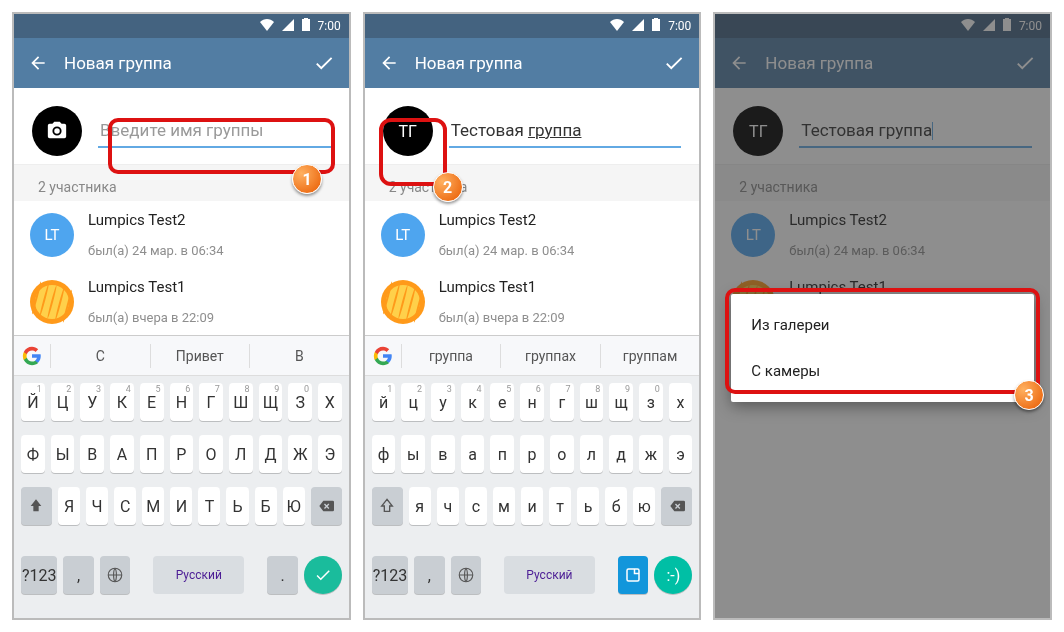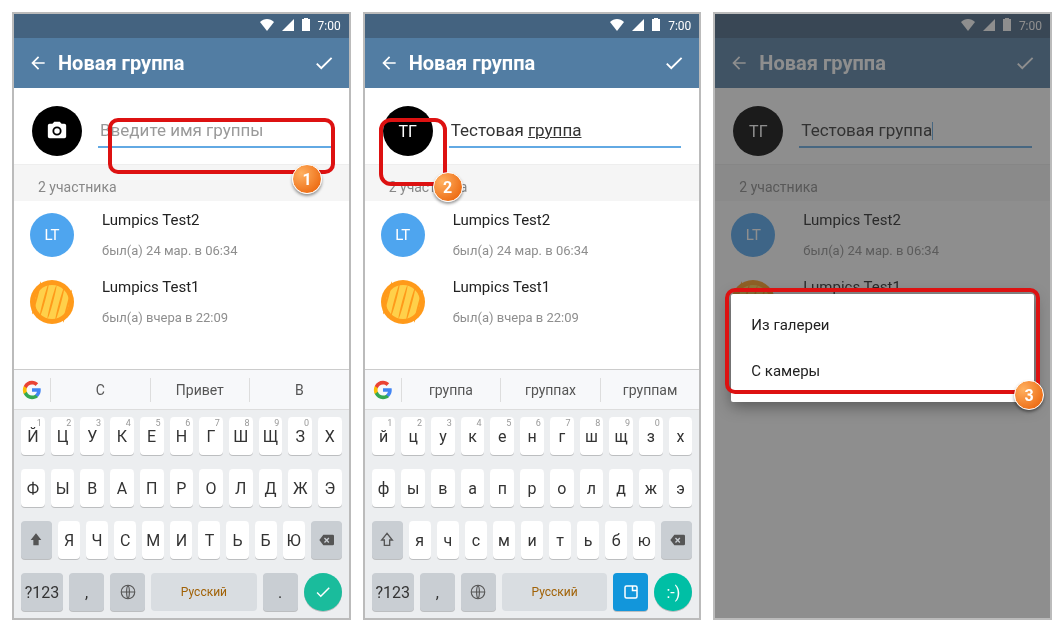--- a/index.html
+++ b/index.html
@@ -1,52 +1,52 @@
 <!DOCTYPE html>
 <html><head>
 <meta charset="utf-8">
 <style>
 *{box-sizing:border-box;margin:0;padding:0;font-family:Roboto,Arial,sans-serif}
 body{background:#fff;width:1064px;height:632px;display:flex;gap:12px;padding:12px}
 .phone{flex:1;border:2px solid #bbb;position:relative;background:#fff;overflow:hidden}
 .statusbar{height:24px;background:#446380;display:flex;justify-content:flex-end;align-items:center;padding:0 8px;gap:8px;color:#fff;font-size:12px}
 .si{display:inline-block}
 .titlebar{height:50px;background:#527da3;display:flex;align-items:center;padding:0 14px;color:#fff}
-.titlebar .title{flex:1;font-size:20px;font-weight:700;margin-left:10px}
+.titlebar .title{flex:1;font-size:17px;font-weight:400;margin-left:16px}
 .back{width:20px;height:20px}
 .check{width:22px;height:22px}
 .namerow{display:flex;align-items:center;padding:18px 18px 8px;gap:16px}
 .avatar{width:50px;height:50px;border-radius:50%;background:#000000;display:flex;align-items:center;justify-content:center;color:#fff;font-size:16px;flex-shrink:0}
 .avatar svg{width:22px;height:22px}
 .nameinput{flex:1;border:none;border-bottom:2px solid #62a9e3;font-size:17px;padding:6px 2px;color:#333;outline:none}
 .nameinput::placeholder{color:#999}
 .nametext{flex:1;border-bottom:2px solid #62a9e3;font-size:17px;padding:6px 2px;color:#333}
 .section{padding:14px 24px 6px;color:#888;font-size:14px;background:#f5f5f5;border-top:1px solid #eee}
-.member{display:flex;align-items:center;padding:10px 16px;gap:28px}
+.member{display:flex;align-items:center;padding:10px 16px;gap:14px}
 .mavatar{width:44px;height:44px;border-radius:50%;display:flex;align-items:center;justify-content:center;color:#fff;font-size:15px;flex-shrink:0}
 .mavatar.blue{background:#4ea5ef}
 .mavatar.orange{background:#ff9a1a;position:relative}
 .mavatar.orange::before,.mavatar.orange::after{content:"";position:absolute;border-radius:50%}
 .mavatar.orange::before{width:34px;height:34px;background:#ffd04a}
 .mavatar.orange::after{width:2px;height:34px;background:#ff9a1a;box-shadow:8px 0 #ff9a1a,-8px 0 #ff9a1a,16px 0 #ff9a1a,-16px 0 #ff9a1a;transform:rotate(15deg)}
 .minfo .mname{font-size:15px;color:#222}
 .minfo .mstatus{font-size:13px;color:#8e8e8e;margin-top:14px}
 .kb{position:absolute;bottom:0;left:0;right:0;background:#eceef0;border-top:1px solid #ccc}
 .sug{display:flex;height:40px;align-items:center;background:#f7f8fa;border-bottom:1px solid #ddd}
 .sug .g{width:36px;display:flex;align-items:center;justify-content:center}
 .sug .sitem{flex:1;text-align:center;font-size:14px;color:#555;border-left:1px solid #ddd;padding:4px}
 .krow{display:flex;padding:4px 4px}
 .key{flex:1;margin:3px;background:#fff;border-radius:4px;box-shadow:0 1px 0 rgba(0,0,0,.2);height:38px;display:flex;align-items:center;justify-content:center;font-size:16px;color:#333;position:relative}
 .key .hint{position:absolute;top:1px;right:3px;font-size:9px;color:#999}
 .key.dark{background:#c9ced3}
 .key.wide{flex:1.4}
 .key.go{background:#1abc9c;color:#fff;border-radius:50%;width:38px;flex:0 0 38px}
 .key.goblue{background:#1296db;color:#fff}
 .bottomrow{display:flex;padding:4px;align-items:center}
-.spacebar{flex:3;margin:3px;background:#d9dde1;border-radius:4px;height:38px;display:flex;align-items:center;justify-content:center;font-size:12px;color:#a16207}
+.spacebar{flex:3;margin:20px;background:#d9dde1;border-radius:4px;height:38px;display:flex;align-items:center;justify-content:center;font-size:12px;color:#4c1d95}
 .callout{position:absolute;border:4px solid #d11;border-radius:10px;pointer-events:none}
 .badge{position:absolute;width:30px;height:30px;border-radius:50%;background:radial-gradient(circle at 30% 30%,#ffb060,#e85a00);color:#fff;display:flex;align-items:center;justify-content:center;font-weight:bold;font-size:16px;box-shadow:0 2px 3px rgba(0,0,0,.4);border:1px solid #fff}
 .dim{position:absolute;inset:0;background:rgba(50,50,50,.55)}
 .menu{position:absolute;left:16px;right:16px;top:280px;background:#fff;border-radius:2px;box-shadow:0 4px 16px rgba(0,0,0,.4);padding:8px 0}
 .menuitem{padding:14px 20px;font-size:15px;color:#222}
 .cursor{display:inline-block;width:1px;height:18px;background:#62a9e3;vertical-align:middle}
 </style>
 </head>
 <body>
 

